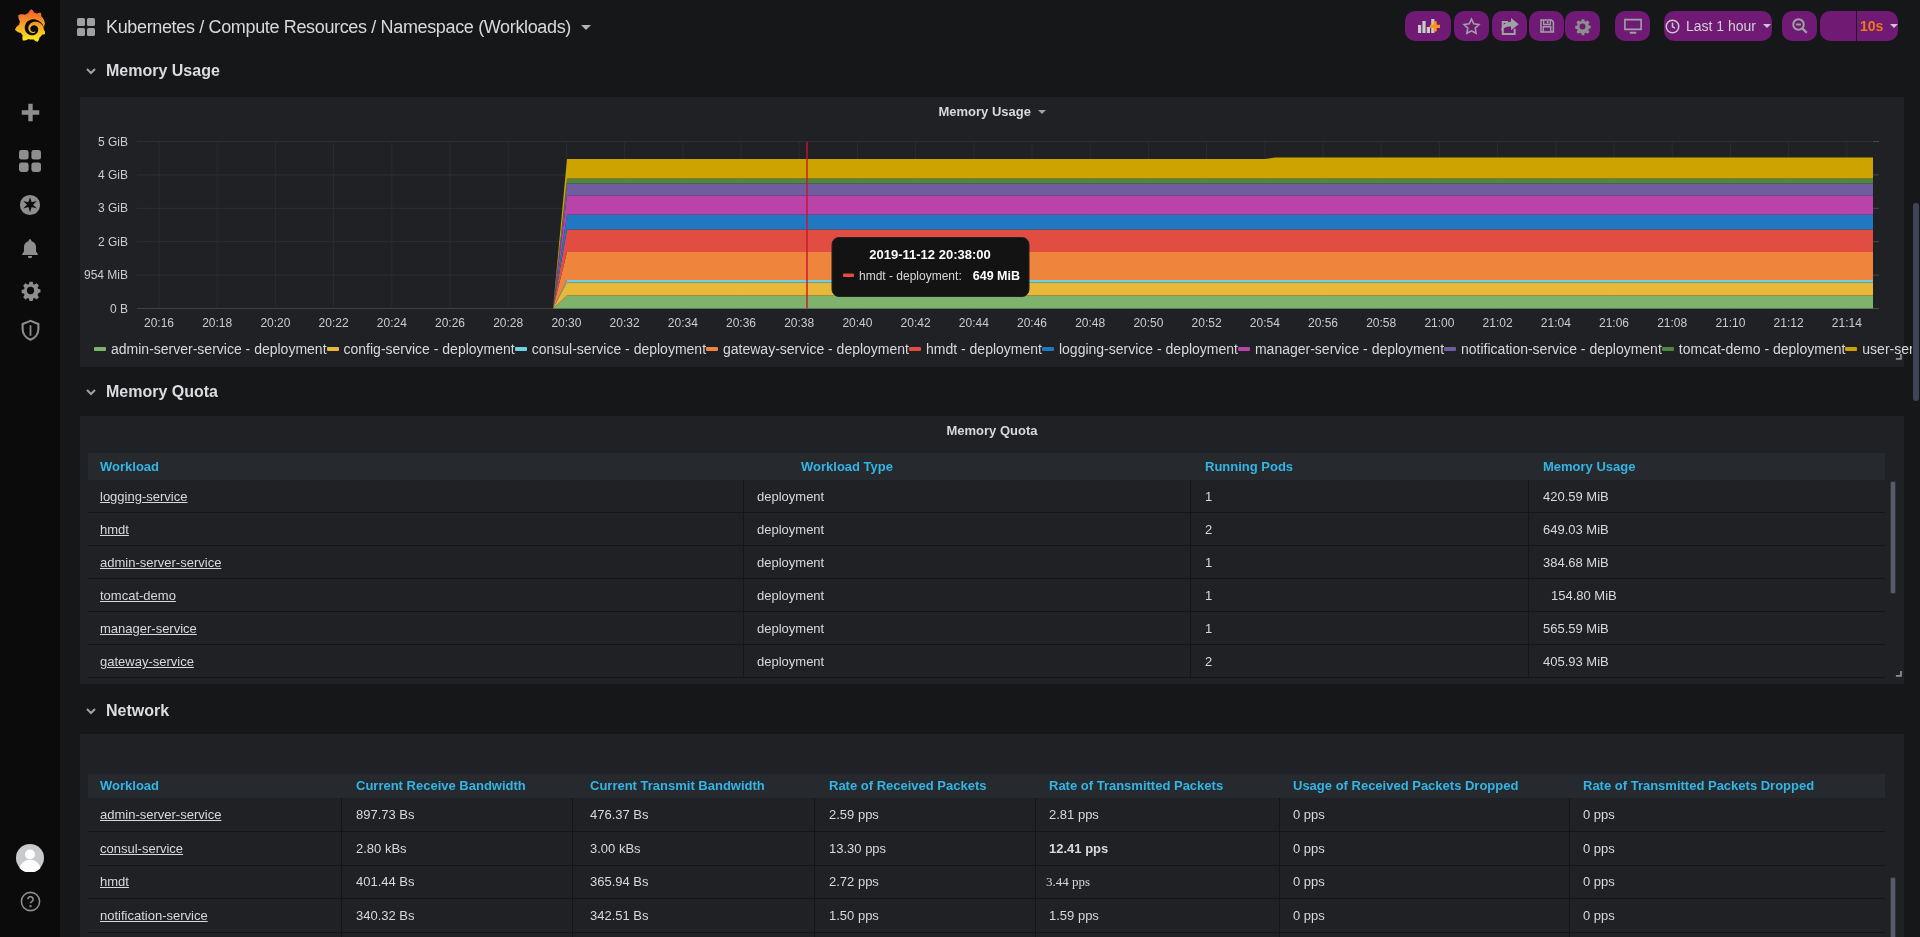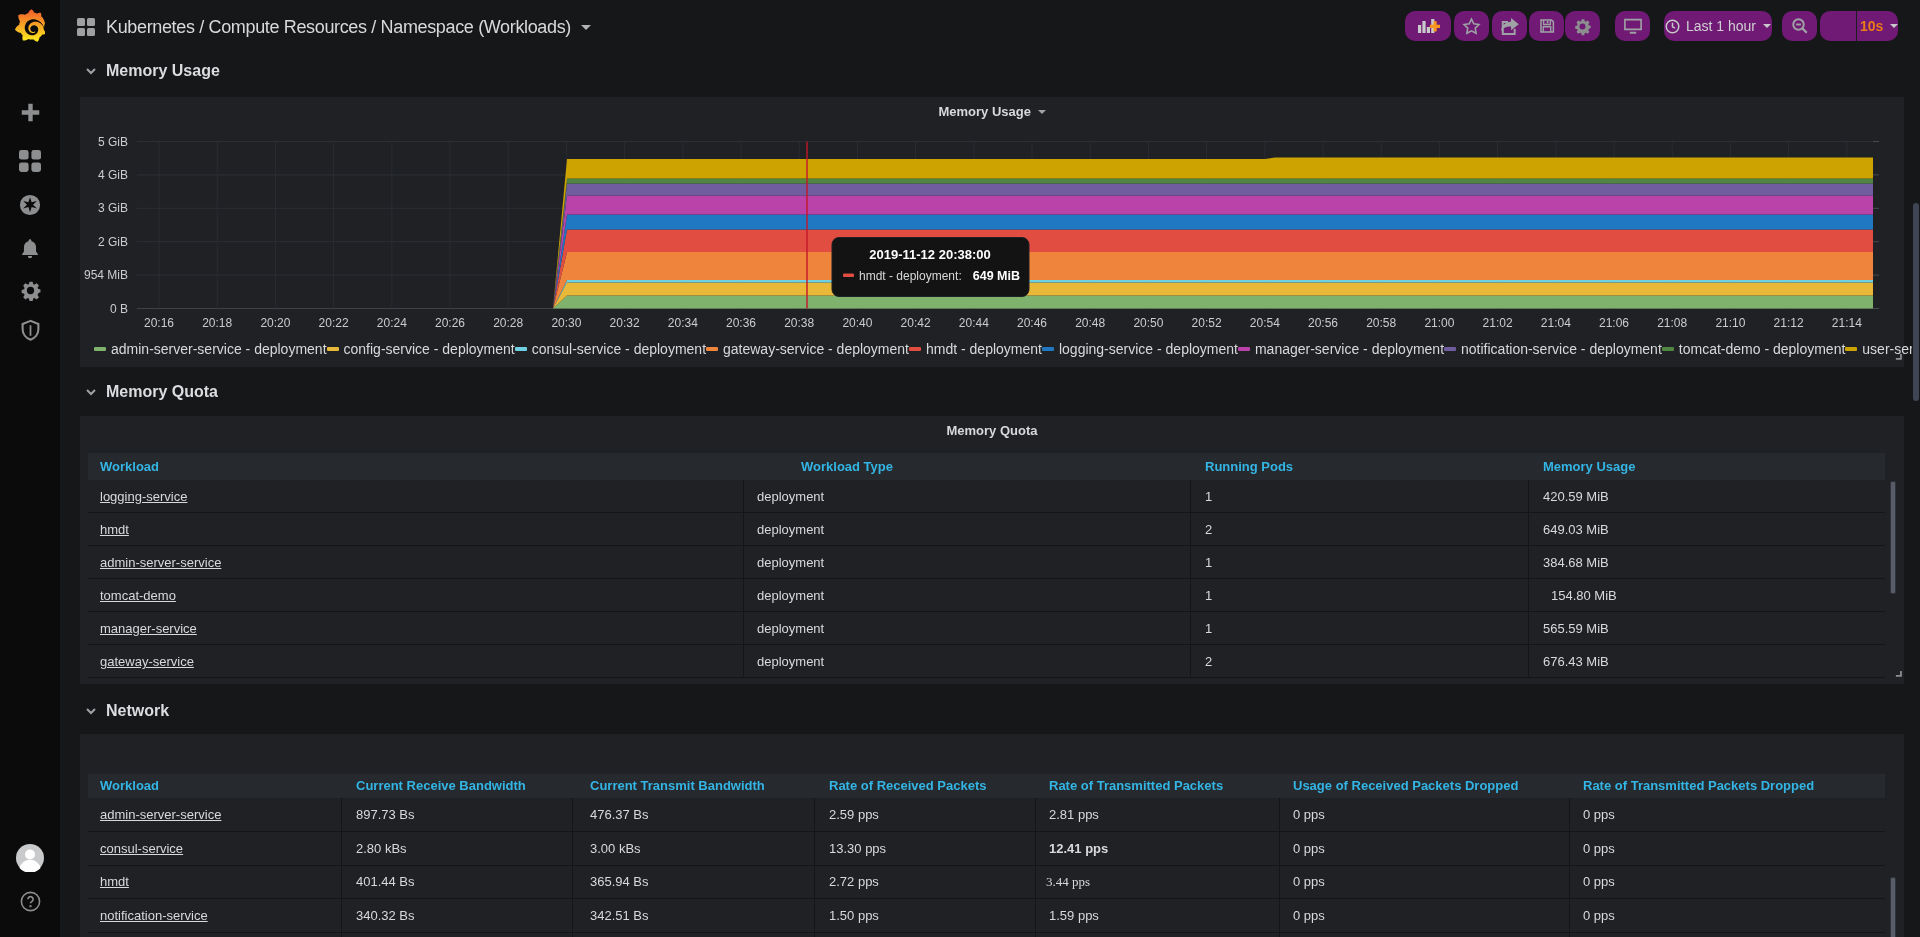--- a/index.html
+++ b/index.html
@@ -357,21 +357,21 @@
       <span class="td" style="left:1117px; line-height:33px; height:33px;">1</span>
       <span class="td" style="left:1455px; line-height:33px; height:33px;">565.59 MiB</span>
     </div>
     <div class="trow" style="top:229px; height:33px;">
       <span class="vline" style="left:655px;"></span>
       <span class="vline" style="left:1102px;"></span>
       <span class="vline" style="left:1440px;"></span>
       <span class="td" style="left:12px; line-height:33px; height:33px;"><u>gateway-service</u></span>
       <span class="td" style="left:669px; line-height:33px; height:33px;">deployment</span>
       <span class="td" style="left:1117px; line-height:33px; height:33px;">2</span>
-      <span class="td" style="left:1455px; line-height:33px; height:33px;">676.43 MiB</span>
+      <span class="td" style="left:1455px; line-height:33px; height:33px;">405.93 MiB</span>
     </div>
     <div class="tbl-thumb" style="right:8px; top:65px; height:113px;"></div>
   <div style="position:absolute; right:2px; bottom:3px;"><svg width="7" height="7" viewBox="0 0 8 8">
         <path d="M6.8 1v5.8H1" fill="none" stroke="#8f9092" stroke-width="2"></path>
       </svg></div>
 </div>
 
 <div class="sect" style="top:701px;"><span class="chev">
       <svg width="12" height="12" viewBox="0 0 12 12" fill="none" stroke="#9fa2a5" stroke-width="2">
         <path d="M2 4l4 4 4-4"></path>

